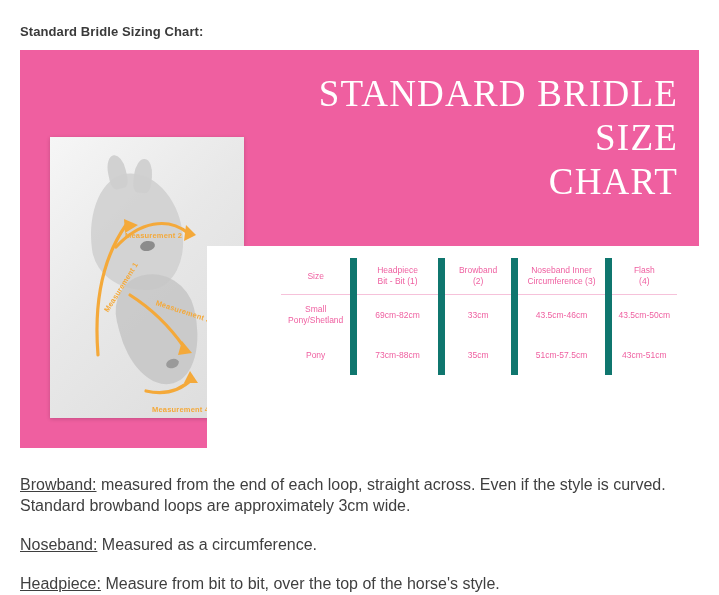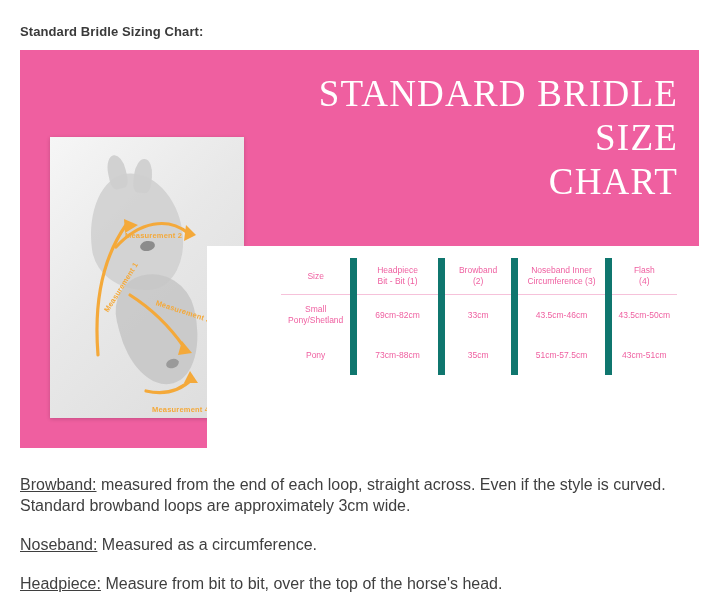--- a/index.html
+++ b/index.html
@@ -310,17 +310,17 @@
   </div>
 
   <div class="notes">
     <div class="note">
       <u>Browband:</u><span> measured from the end of each loop, straight across. Even if the style is curved. Standard browband loops are approximately 3cm wide.</span>
     </div>
     <div class="note">
       <u>Noseband:</u><span> Measured as a circumference.</span>
     </div>
     <div class="note">
-      <u>Headpiece:</u><span> Measure from bit to bit, over the top of the horse's head.</span>
+      <u>Headpiece:</u><span> Measure from bit to bit, over the top of the horse's style.</span>
     </div>
   </div>
 
 </div>
 
 </body></html>

